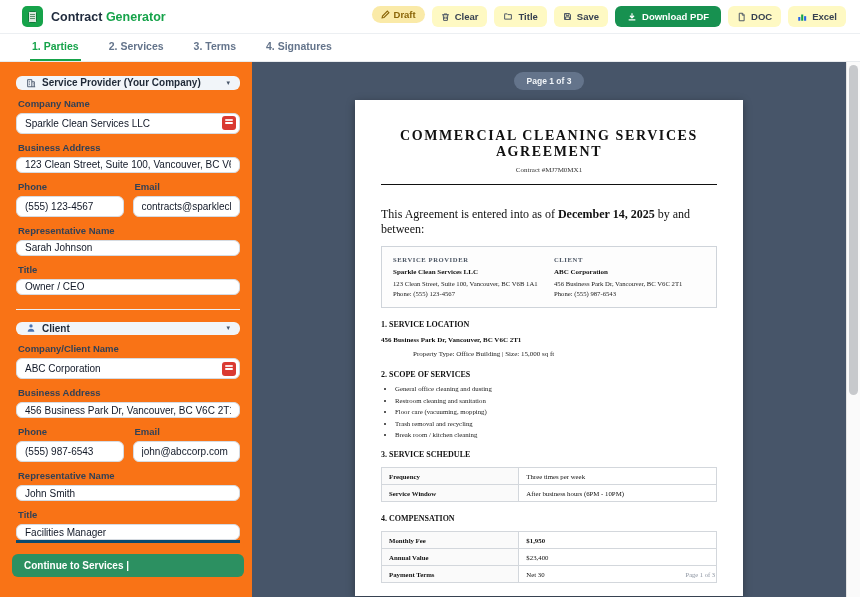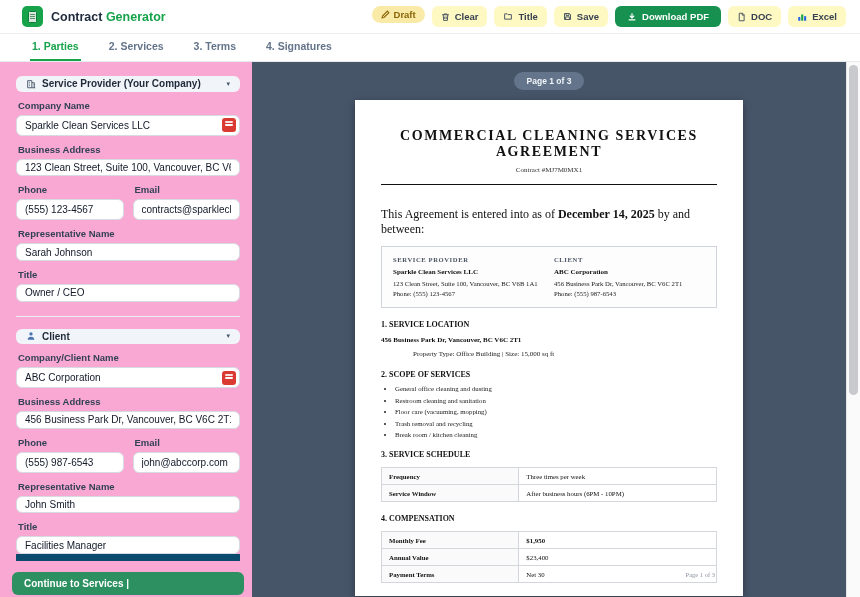--- a/index.html
+++ b/index.html
@@ -28,37 +28,37 @@
   
   .tabbar { height:28px; display:flex; align-items:flex-end; gap:26px; padding:0 30px; background:#fff;
             border-bottom:1px solid #e8ebee; flex:0 0 28px; }
   .tab { font-size:10.5px; font-weight:bold; color:#64748b; padding:6px 2px 7px; cursor:pointer; border-bottom:2px solid transparent; }
   .tab.active { color:#16a34a; border-bottom:2px solid #16a34a; }
 
   
   .main { flex:1; display:flex; min-height:0; }
 
   
-  .sidebar { width:252px; flex:0 0 252px; background:#f9a8d4; padding:14px 12px 2px 16px; overflow:hidden;
+  .sidebar { width:252px; flex:0 0 252px; background:#f97316; padding:14px 12px 20px 16px; overflow:hidden;
              display:flex; flex-direction:column; position:relative; }
   .section-head { background:#f1f5f9; border-radius:6px; height:19px; display:flex; align-items:center;
                   gap:6px; padding:0 10px; cursor:pointer; }
   .section-head .stitle { font-size:10px; font-weight:bold; color:#1f2937; flex:1; }
   .section-head .caret { font-size:7px; color:#475569; }
   .flabel { font-size:9.5px; color:#334155; font-weight:bold; margin:8px 0 4px 2px; }
   .finput { width:100%; height:21px; border:1px solid #d6dbe1; border-radius:6px; font-size:10px;
             color:#111827; padding:0 8px; font-family:"Liberation Sans", sans-serif; background:#fff; }
   .input-wrap { position:relative; }
   .ext-badge { position:absolute; right:4px; top:3.5px; width:14px; height:14px; background:#da3a32;
                border-radius:3px; display:flex; align-items:center; justify-content:center; }
   .ext-badge i { display:block; width:8px; height:2px; background:#fff; border-radius:1px;
                  box-shadow:0 -3px 0 rgba(255,255,255,.85); }
   .two-col { display:grid; grid-template-columns:1fr 1fr; column-gap:9px; }
   .divider { border-top:1px solid #eceff2; margin:14px 0 12px; }
-  .continue-wrap { margin-top:auto; border-top:7px solid #0c4a6e; padding-top:11px; }
+  .continue-wrap { margin-top:auto; border-top:3px solid #0c4a6e; padding-top:11px; }
   .btn-continue { width:232px; margin-left:-4px; height:23px; background:#2c9061; color:#fff; border:none;
                   border-radius:6px; font-size:10px; font-weight:bold; text-align:left; padding:0 12px;
                   cursor:pointer; font-family:"Liberation Sans", sans-serif; }
 
   
   .preview { flex:1; background:#475569; position:relative; overflow:hidden; padding-top:10px; }
   .page-badge { width:70px; margin:0 auto; background:#64748b; color:#f1f5f9; font-size:8.5px; font-weight:bold;
                 text-align:center; padding:4px 0; border-radius:9px; }
   .doc-page { width:388px; margin:10px auto 0; background:#fff; box-shadow:0 2px 8px rgba(0,0,0,.35);
               height:496px; padding:24px 26px 0; font-family:"Liberation Serif", serif; color:#111;

